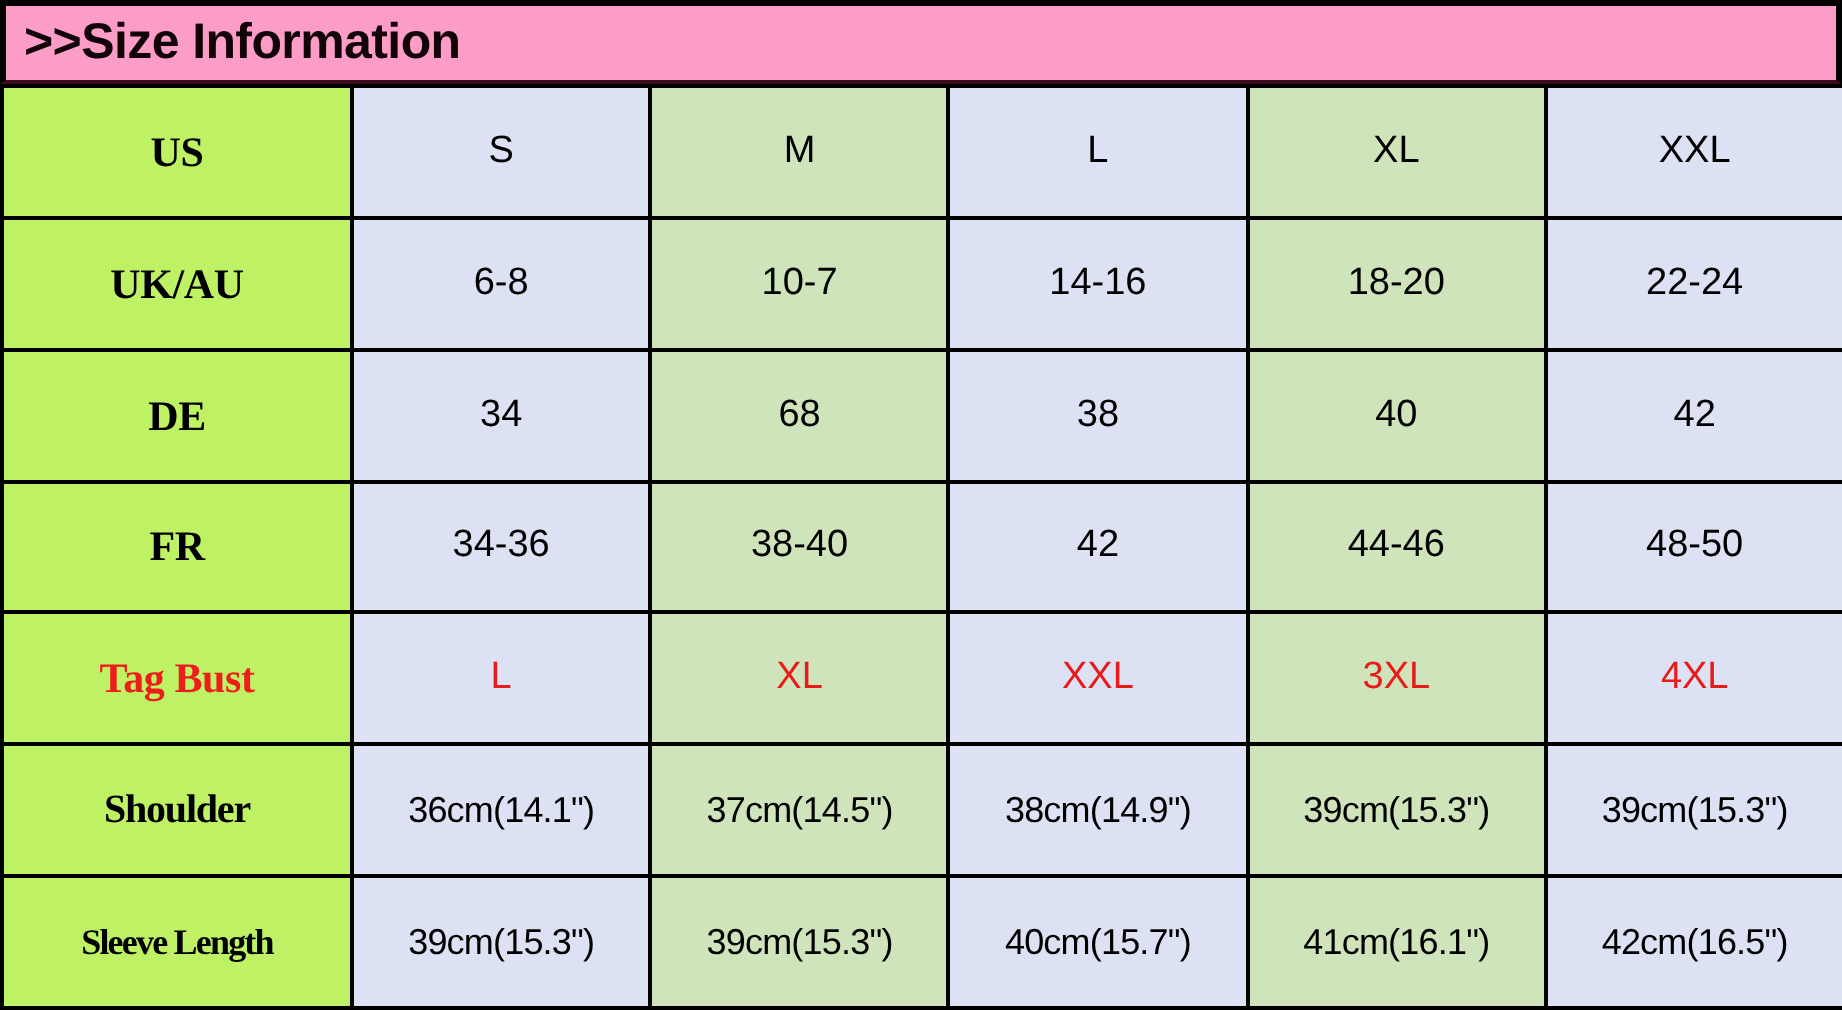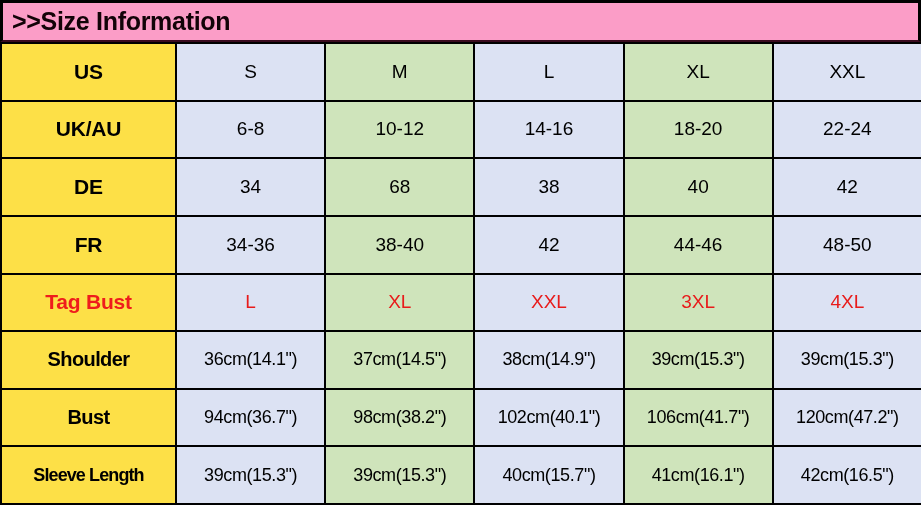--- a/index.html
+++ b/index.html
@@ -67,24 +67,25 @@
     line-height: 1.05;
   }
 
   .size-table tr { height: 46.3px; }
 
   col.c-label { width: 175px; }
   col.c-data  { width: 149.2px; }
 
   
   td.label-cell {
-    background: #fde047;
+    background: #bef264;
     font-weight: bold;
     font-size: 21px;
     letter-spacing: -0.2px;
+    font-family: Liberation Serif, serif;
   }
   td.label-cell.red { color: #ef1c1c; }
 
   
   td.blue  { background: #dce2f3; }
   td.green { background: #cfe4bb; }
 
   td.data-cell.red { color: #e81b1b; }
 
   
@@ -115,21 +116,21 @@
           <td class="label-cell">US</td>
           <td class="data-cell blue">S</td>
           <td class="data-cell green">M</td>
           <td class="data-cell blue">L</td>
           <td class="data-cell green">XL</td>
           <td class="data-cell blue">XXL</td>
         </tr>
         <tr>
           <td class="label-cell">UK/AU</td>
           <td class="data-cell blue">6-8</td>
-          <td class="data-cell green">10-12</td>
+          <td class="data-cell green">10-7</td>
           <td class="data-cell blue">14-16</td>
           <td class="data-cell green">18-20</td>
           <td class="data-cell blue">22-24</td>
         </tr>
         <tr>
           <td class="label-cell">DE</td>
           <td class="data-cell blue">34</td>
           <td class="data-cell green">68</td>
           <td class="data-cell blue">38</td>
           <td class="data-cell green">40</td>
@@ -153,28 +154,20 @@
         </tr>
         <tr class="meas">
           <td class="label-cell">Shoulder</td>
           <td class="data-cell blue">36cm(14.1")</td>
           <td class="data-cell green">37cm(14.5")</td>
           <td class="data-cell blue">38cm(14.9")</td>
           <td class="data-cell green">39cm(15.3")</td>
           <td class="data-cell blue">39cm(15.3")</td>
         </tr>
         <tr class="meas">
-          <td class="label-cell">Bust</td>
-          <td class="data-cell blue">94cm(36.7")</td>
-          <td class="data-cell green">98cm(38.2")</td>
-          <td class="data-cell blue">102cm(40.1")</td>
-          <td class="data-cell green">106cm(41.7")</td>
-          <td class="data-cell blue">120cm(47.2")</td>
-        </tr>
-        <tr class="meas">
           <td class="label-cell tight">Sleeve Length</td>
           <td class="data-cell blue">39cm(15.3")</td>
           <td class="data-cell green">39cm(15.3")</td>
           <td class="data-cell blue">40cm(15.7")</td>
           <td class="data-cell green">41cm(16.1")</td>
           <td class="data-cell blue">42cm(16.5")</td>
         </tr>
       </tbody>
   </table>
 

